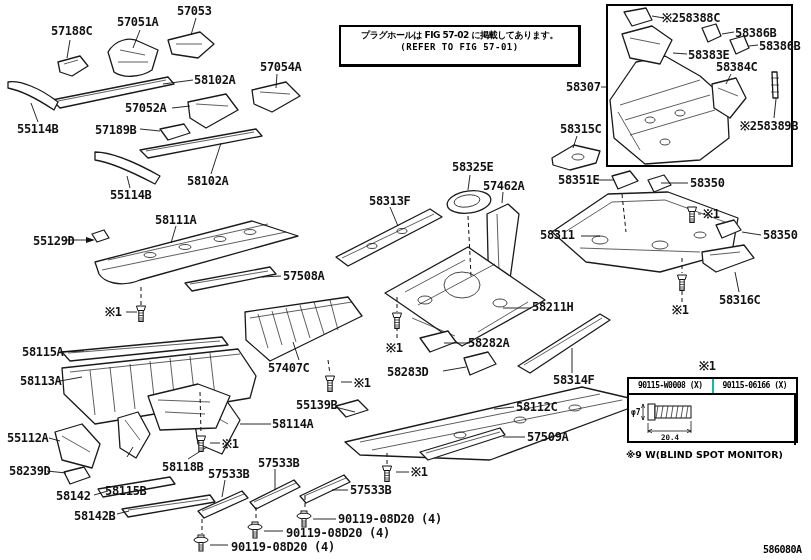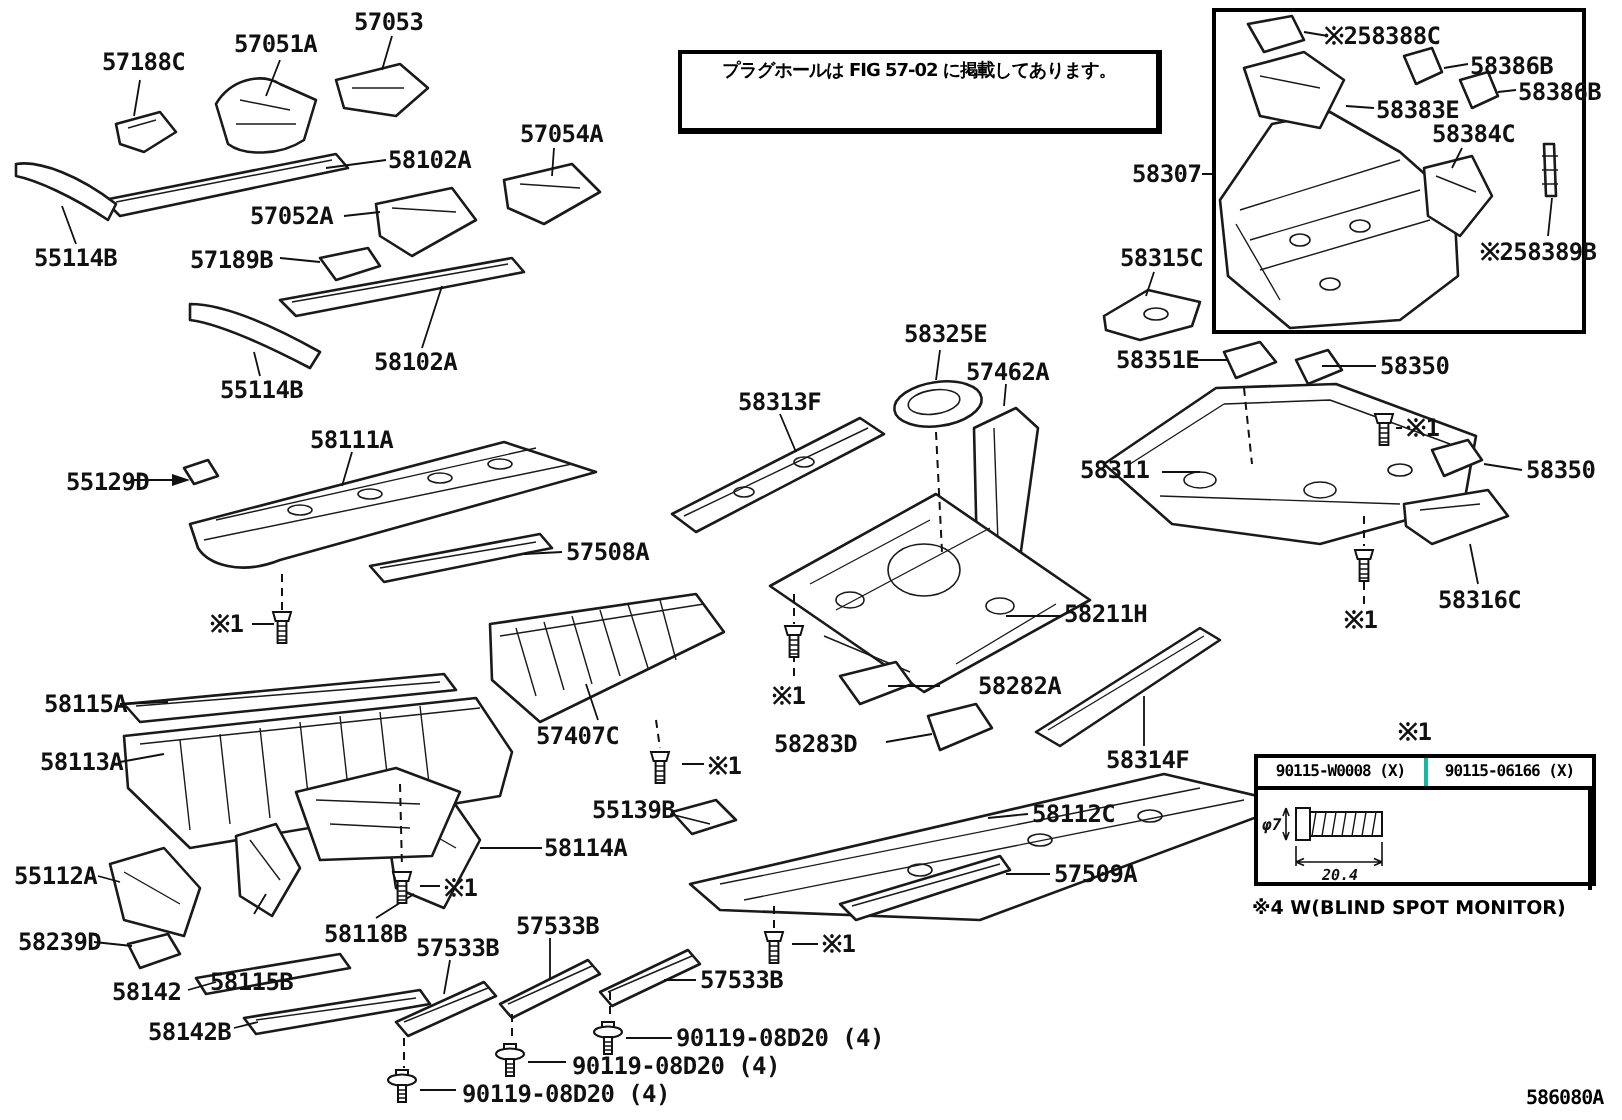--- a/index.html
+++ b/index.html
@@ -21,21 +21,21 @@
   .notice .ref{font:bold 9px "DejaVu Sans Mono",monospace;letter-spacing:0.5px;}
   .inset{position:absolute;left:606px;top:4px;width:187px;height:163px;z-index:2;
          border:2px solid #000;box-sizing:border-box;background:transparent;}
   .ftable{position:absolute;left:627px;top:377px;width:171px;height:66px;z-index:2;
           border:2px solid #000;background:#fff;box-sizing:border-box;
           display:flex;flex-direction:column;}
   .ft-head{display:flex;height:15px;border-bottom:2px solid #000;}
   .ft-cell{flex:1;font:bold 8px "DejaVu Sans Mono",monospace;text-align:center;
            line-height:14px;letter-spacing:-0.5px;}
   .ft-cell.rb{border-right:2px solid #14b8a6;}
-  .ft-body{flex:1;display:flex;font-style:italic;}
+  .ft-body{flex:1;display:flex;}
   .ft-bcell{flex:1;position:relative;}
   .ft-bcell.rb{border-right:2px solid #000;}
   .note2{position:absolute;left:626px;top:449px;z-index:2;
          font:bold 9.5px "DejaVu Sans","Liberation Sans",sans-serif;}
   .figcode{position:absolute;left:763px;top:544px;z-index:2;
            font:bold 10px "DejaVu Sans Mono",monospace;letter-spacing:-0.5px;}
 </style>
 </head>
 <body>
 
@@ -324,21 +324,21 @@
 <span class="lbl" style="left:258px;top:457px">57533B</span>
 <span class="lbl" style="left:350px;top:484px">57533B</span>
 <span class="lbl" style="left:338px;top:513px">90119-08D20 (4)</span>
 <span class="lbl" style="left:286px;top:527px">90119-08D20 (4)</span>
 <span class="lbl" style="left:231px;top:541px">90119-08D20 (4)</span>
 <span class="lbl" style="left:369px;top:195px">58313F</span>
 <span class="lbl" style="left:452px;top:161px">58325E</span>
 <span class="lbl" style="left:483px;top:180px">57462A</span>
 <span class="lbl" style="left:386px;top:342px">※1</span>
 <span class="lbl" style="left:532px;top:301px">58211H</span>
-<span class="lbl" style="left:489px;top:337px">58282A</span>
+<span class="lbl" style="left:468px;top:337px">58282A</span>
 <span class="lbl" style="left:387px;top:366px">58283D</span>
 <span class="lbl" style="left:553px;top:374px">58314F</span>
 <span class="lbl" style="left:516px;top:401px">58112C</span>
 <span class="lbl" style="left:527px;top:431px">57509A</span>
 <span class="lbl" style="left:411px;top:466px">※1</span>
 <span class="lbl" style="left:540px;top:229px">58311</span>
 <span class="lbl" style="left:558px;top:174px">58351E</span>
 <span class="lbl" style="left:560px;top:123px">58315C</span>
 <span class="lbl" style="left:566px;top:81px">58307</span>
 <span class="lbl" style="left:690px;top:177px">58350</span>
@@ -348,20 +348,21 @@
 <span class="lbl" style="left:719px;top:294px">58316C</span>
 <span class="lbl" style="left:662px;top:12px">※258388C</span>
 <span class="lbl" style="left:735px;top:27px">58386B</span>
 <span class="lbl" style="left:759px;top:40px">58386B</span>
 <span class="lbl" style="left:688px;top:49px">58383E</span>
 <span class="lbl" style="left:716px;top:61px">58384C</span>
 <span class="lbl" style="left:740px;top:120px">※258389B</span>
 
 <div class="notice">
   <div class="jp">プラグホールは FIG 57-02 に掲載してあります。</div>
+  <div class="ref">(REFER TO FIG 57-01)</div>
 </div>
 
 <div class="inset"></div>
 
 <span class="lbl" style="left:699px;top:360px">※1</span>
 <div class="ftable">
   <div class="ft-head">
     <div class="ft-cell rb">90115-W0008 (X)</div>
     <div class="ft-cell">90115-06166 (X)</div>
   </div>
@@ -373,16 +374,16 @@
         <rect x="19" y="9" width="7" height="16" fill="#fff" stroke="#111" stroke-width="1"></rect>
         <rect x="26" y="11" width="36" height="12" fill="#fff" stroke="#111" stroke-width="1"></rect>
         <path d="M29,11 l-2,12 M34,11 l-2,12 M39,11 l-2,12 M44,11 l-2,12 M49,11 l-2,12 M54,11 l-2,12 M59,11 l-2,12" stroke="#111" stroke-width=".7"></path>
         <path d="M19,36 H62 M19,36 l4,-1.7 M19,36 l4,1.7 M62,36 l-4,-1.7 M62,36 l-4,1.7 M19,28 V38 M62,26 V38" stroke="#111" stroke-width=".8" fill="none"></path>
         <text x="32" y="45" font-size="7.5" font-weight="bold" fill="#111">20.4</text>
       </svg>
     </div>
   </div>
 </div>
 
-<div class="note2">※4 W(BLIND SPOT MONITOR)</div>
+<div class="note2">※9 W(BLIND SPOT MONITOR)</div>
 <div class="figcode">586080A</div>
 
 </div>
 
 </body></html>

